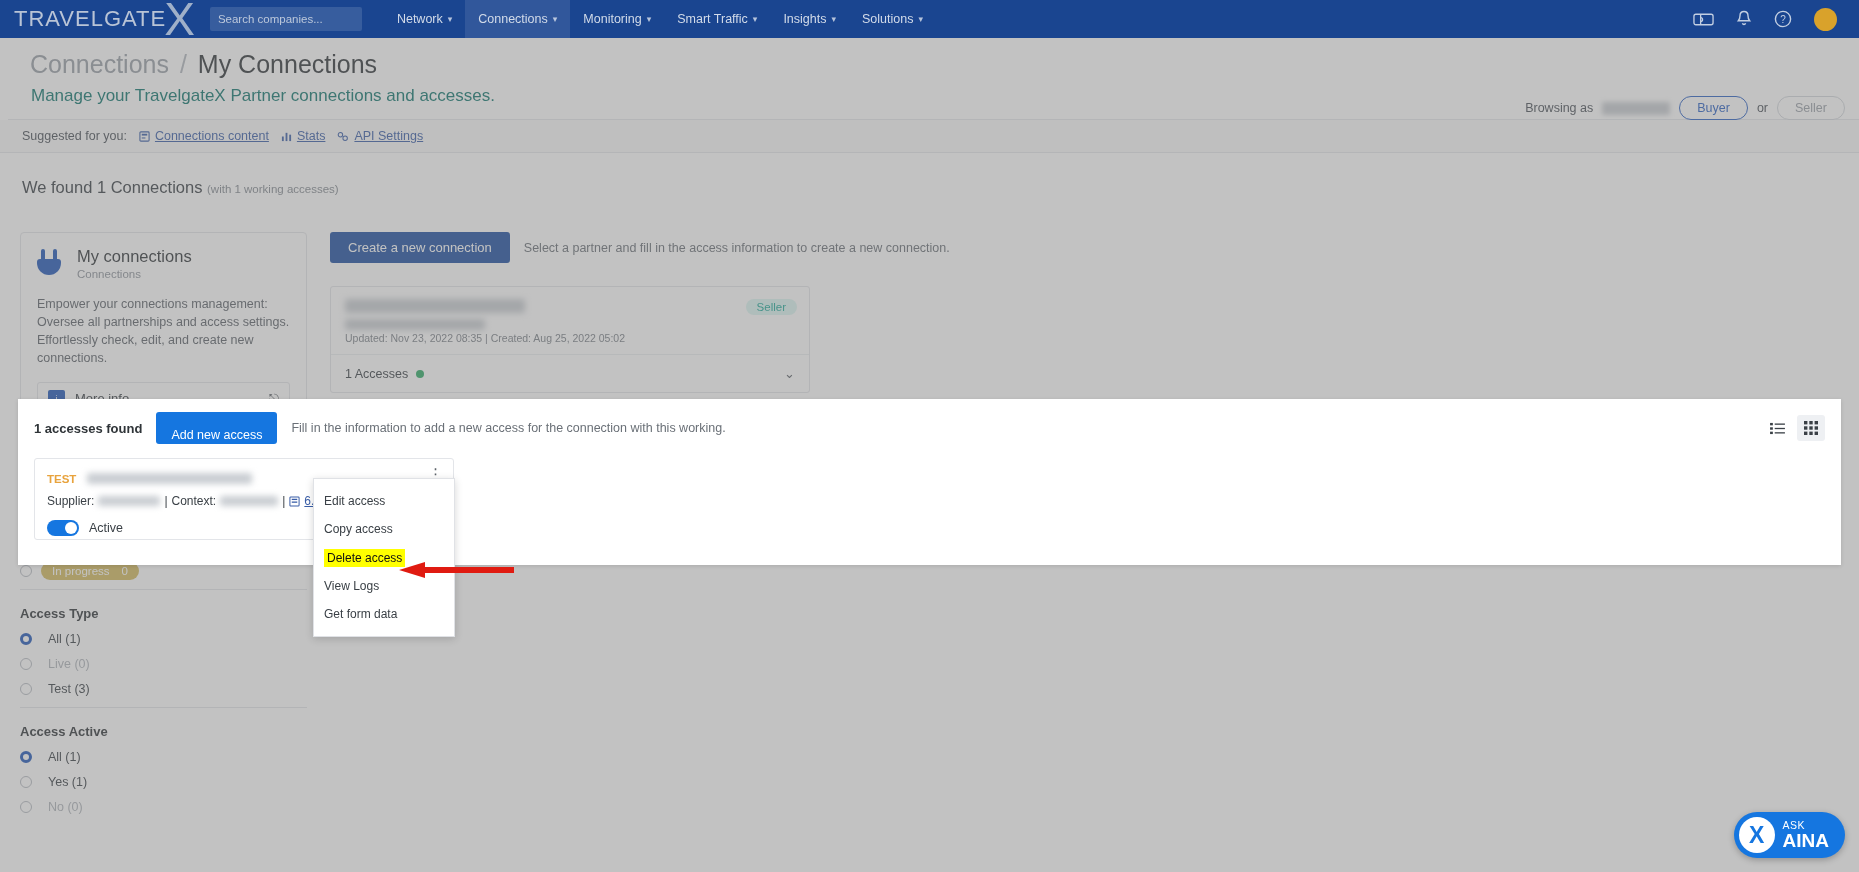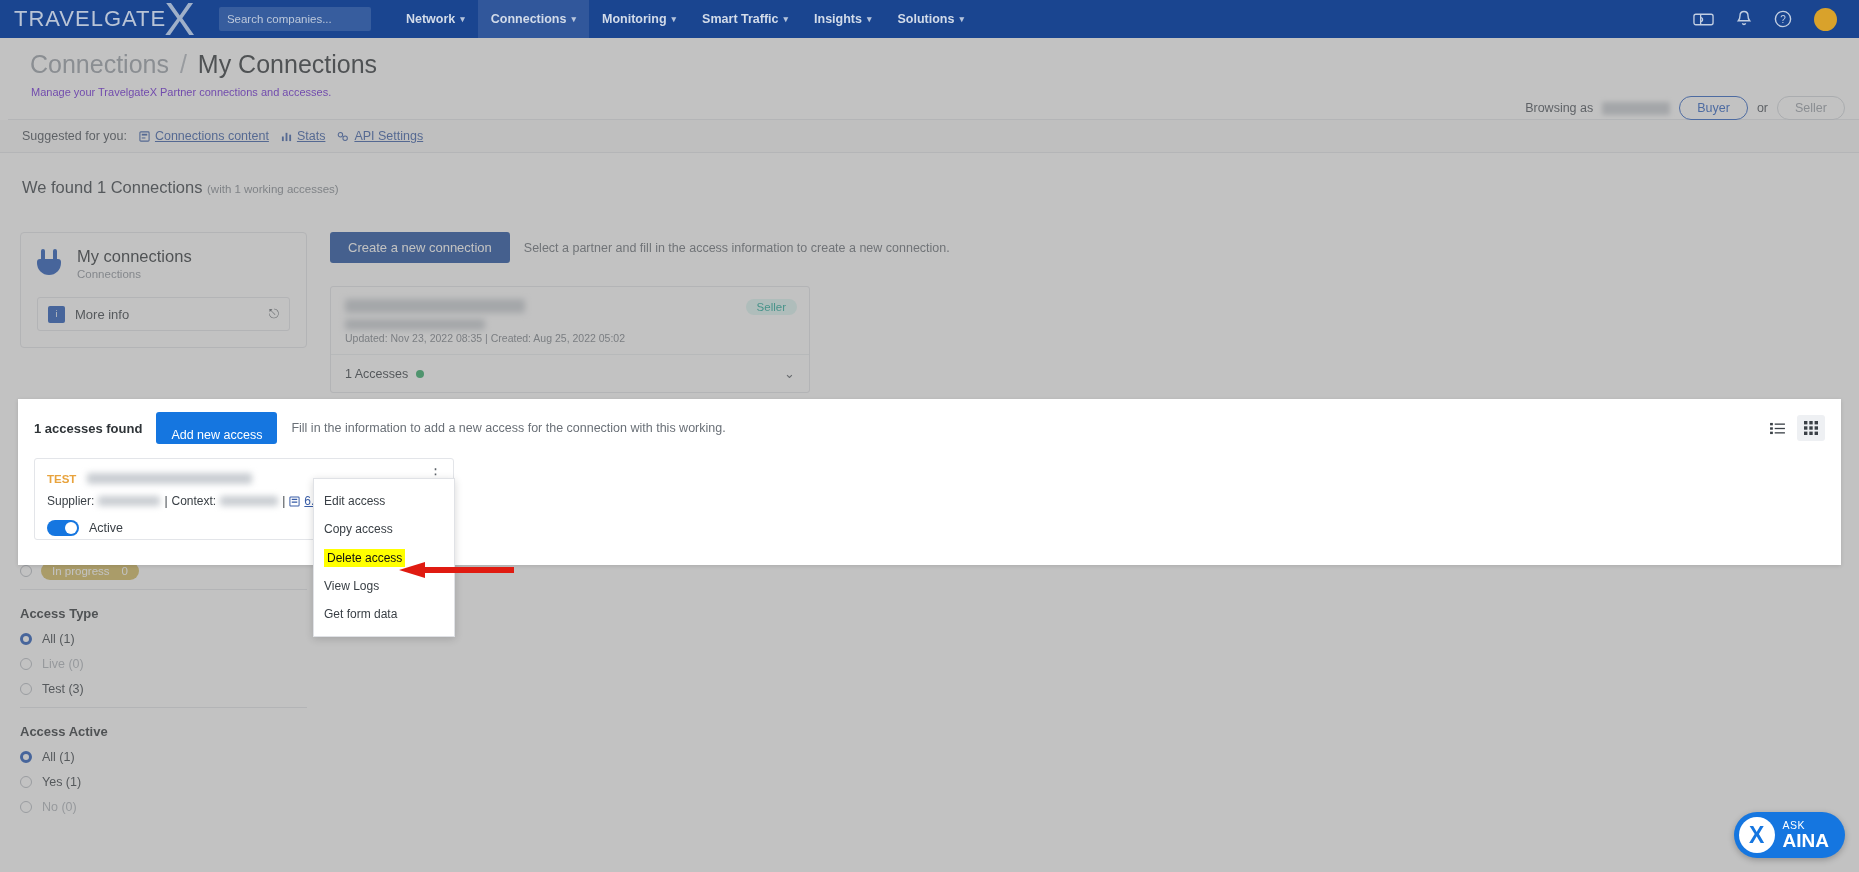--- a/index.html
+++ b/index.html
@@ -35,30 +35,30 @@
     margin-left: 14px;
     font-size: 22px; letter-spacing: 1px;
     color: #b9c4d6; font-weight: 400;
     position: relative;
   }
   .logo-x {
     font-size: 46px; font-weight: 300; color: #9fb0c9;
     line-height: 0.6; margin-left: -2px; margin-top: 2px;
   }
   .search-box {
-    margin-left: 23px;
+    margin-left: 14px;
     width: 152px; height: 24px;
     background: rgba(255,255,255,0.13);
     border: none; border-radius: 2px;
     color: #c9d3e3; font-size: 11.5px;
     padding: 0 8px;
     font-family: "Liberation Sans", sans-serif;
   }
   .search-box::placeholder { color: #bcc8db; }
-  .nav-items { display:flex; align-items:center; height:38px; margin-left: 22px; font-weight: bold; }
+  .nav-items { display:flex; align-items:center; height:38px; margin-left: 22px; }
   .nav-item {
     display:flex; align-items:center; gap:5px;
     height: 38px; padding: 0 13px;
     color: #d2dbe9; font-size: 12.5px;
     cursor: pointer;
   }
   .nav-item.active { background: rgba(255,255,255,0.10); }
   .caret { font-size: 9px; opacity: .85; }
   .topbar-right {
     margin-left:auto; display:flex; align-items:center; gap: 22px; margin-right: 22px;
@@ -78,21 +78,21 @@
     z-index: 4;
   }
   .crumb {
     position:absolute; left: 22px; top: 12px;
     font-size: 25px; color: #9aa0a8; font-weight: 400;
   }
   .crumb .sep { color:#b3b8bf; margin: 0 4px; }
   .crumb .cur { color: #2f3438; }
   .crumb-sub {
     position:absolute; left: 23px; top: 48px;
-    font-size: 11px; color: #6d28d9;
+    font-size: 17px; color: #0f766e;
   }
   .browsing {
     position:absolute; right: 22px; top: 70px;
     display:flex; align-items:center; gap: 9px;
     font-size: 12.5px; color:#4a5058;
     transform: translateY(-50%);
   }
   .blur-name {
     display:inline-block; width: 68px; height: 13px;
     background:#c9cdd2; border-radius:2px; filter: blur(2.5px);
@@ -158,21 +158,21 @@
 
   
   .filters { position:absolute; left:20px; top:508px; width:287px; z-index:3; }
   .badge-row { display:flex; align-items:center; gap:9px; margin-bottom:9px; }
   .radio-o {
     width:12px;height:12px;border-radius:50%;border:1px solid #b6bbc2;flex:none;background:#fff;
   }
   .radio-o.on { border:3.5px solid #1f56b8; background:#fff; }
   .badge { border-radius:11px; padding:3px 11px; font-size:11.5px; color:#fff; display:flex; gap:12px; align-items:center;}
   .sect-title { font-size:13px; color:#2f3438; font-weight:700; margin:16px 0 11px 0;}
-  .opt { display:flex; align-items:center; gap:10px; margin-bottom:11px; font-size:12.5px; color:#3a4046;}
+  .opt { display:flex; align-items:center; gap:16px; margin-bottom:11px; font-size:12.5px; color:#3a4046;}
   .opt.muted { color:#b0b5bb; }
   .hr { height:1px; background:#e3e5e9; margin: 6px 0 0 0;}
 
   
   .main { position:absolute; left:330px; top:232px; width:1000px; z-index:3; }
   .btn-primary {
     background:#1d4ea0; color:#fff; border:none; border-radius:3px;
     height:31px; padding: 0 18px; font-size:13px; cursor:pointer;
     font-family:"Liberation Sans", sans-serif;
   }
@@ -320,20 +320,21 @@
   <div class="side-card">
     <div class="side-head">
       <div class="plug">
           <span></span>
         </div>
       <div>
         <div class="side-title">My connections</div>
         <div class="side-sub">Connections</div>
       </div>
     </div>
+    <div class="side-desc">Empower your connections management: Oversee all partnerships and access settings. Effortlessly check, edit, and create new connections.</div>
     <div class="moreinfo">
       <span class="mi-sq">i</span>
       <span>More info</span>
       <span class="ext">⎋</span>
     </div>
   </div>
 
   <div class="filters">
     <div class="badge-row">
       <span class="radio-o"></span>

